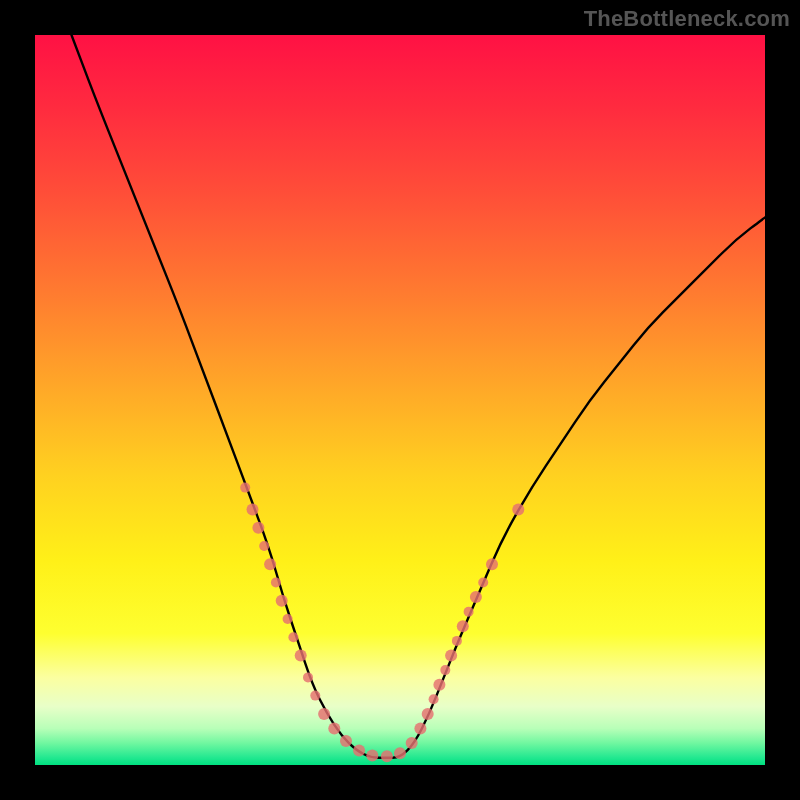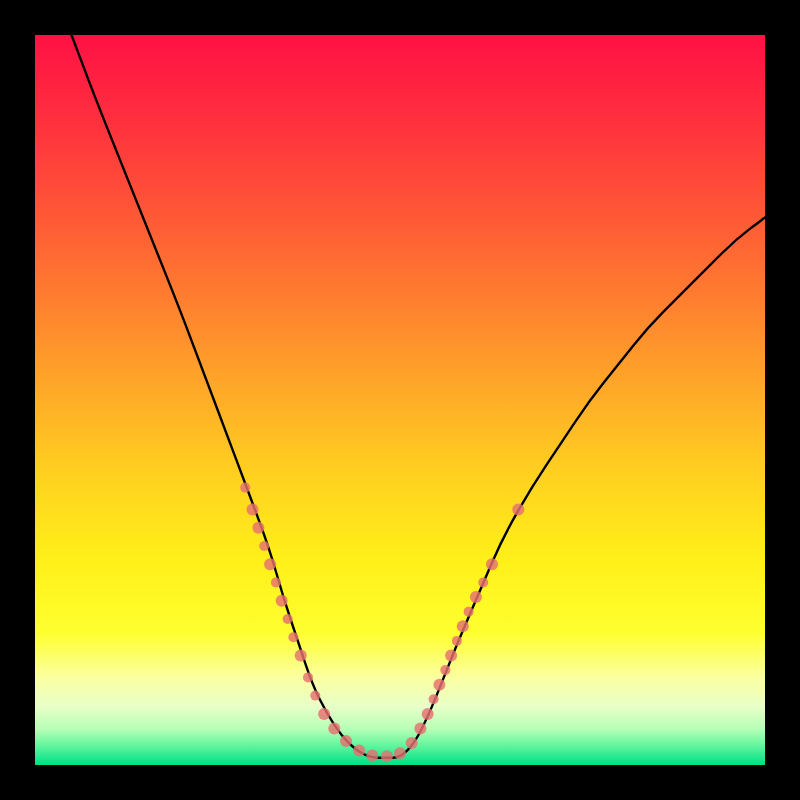--- a/index.html
+++ b/index.html
@@ -50,20 +50,21 @@
     top: 0;
     width: 100%;
     height: 100%;
     z-index: 2;
   }
 </style>
 </head>
 <body>
 <div class="container">
 
+  <div class="watermark">TheBottleneck.com</div>
 
   <div class="plot-area">
     <svg class="gradient-bg" viewBox="0 0 730 730" preserveAspectRatio="none">
       <defs>
         <linearGradient id="bgGrad" x1="0" y1="0" x2="0" y2="1">
           <stop offset="0%" stop-color="#ff1144"></stop>
           <stop offset="10%" stop-color="#ff2b3f"></stop>
           <stop offset="22%" stop-color="#ff4f38"></stop>
           <stop offset="35%" stop-color="#ff7a30"></stop>
           <stop offset="48%" stop-color="#ffa728"></stop>

